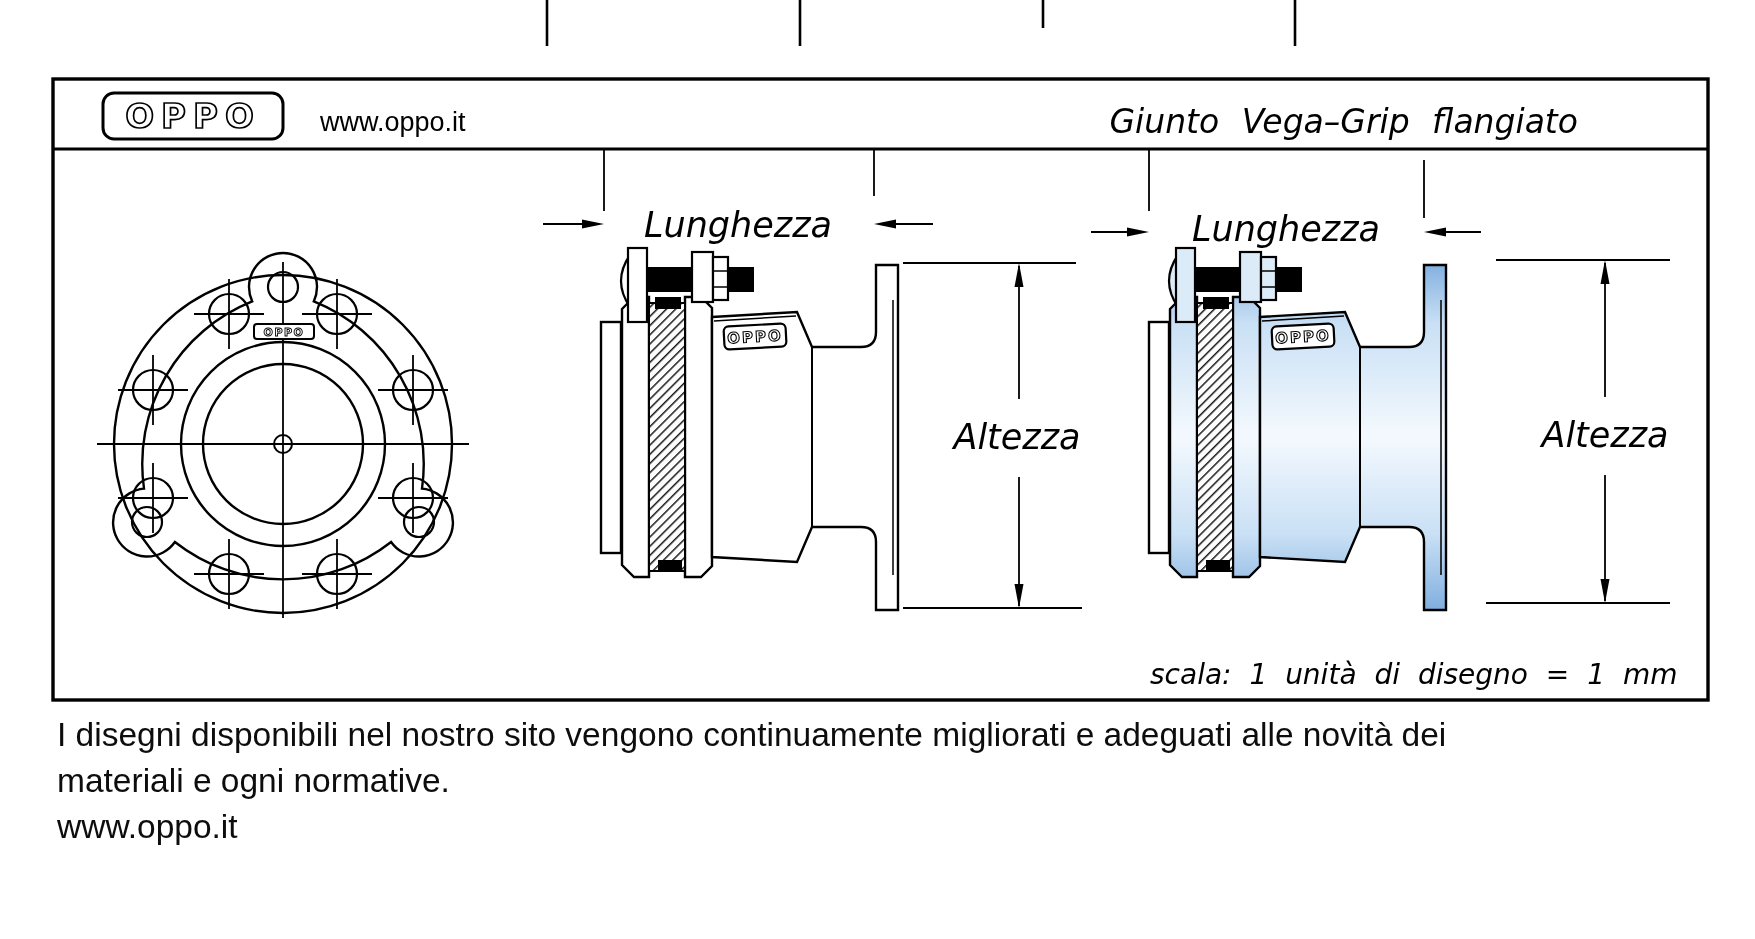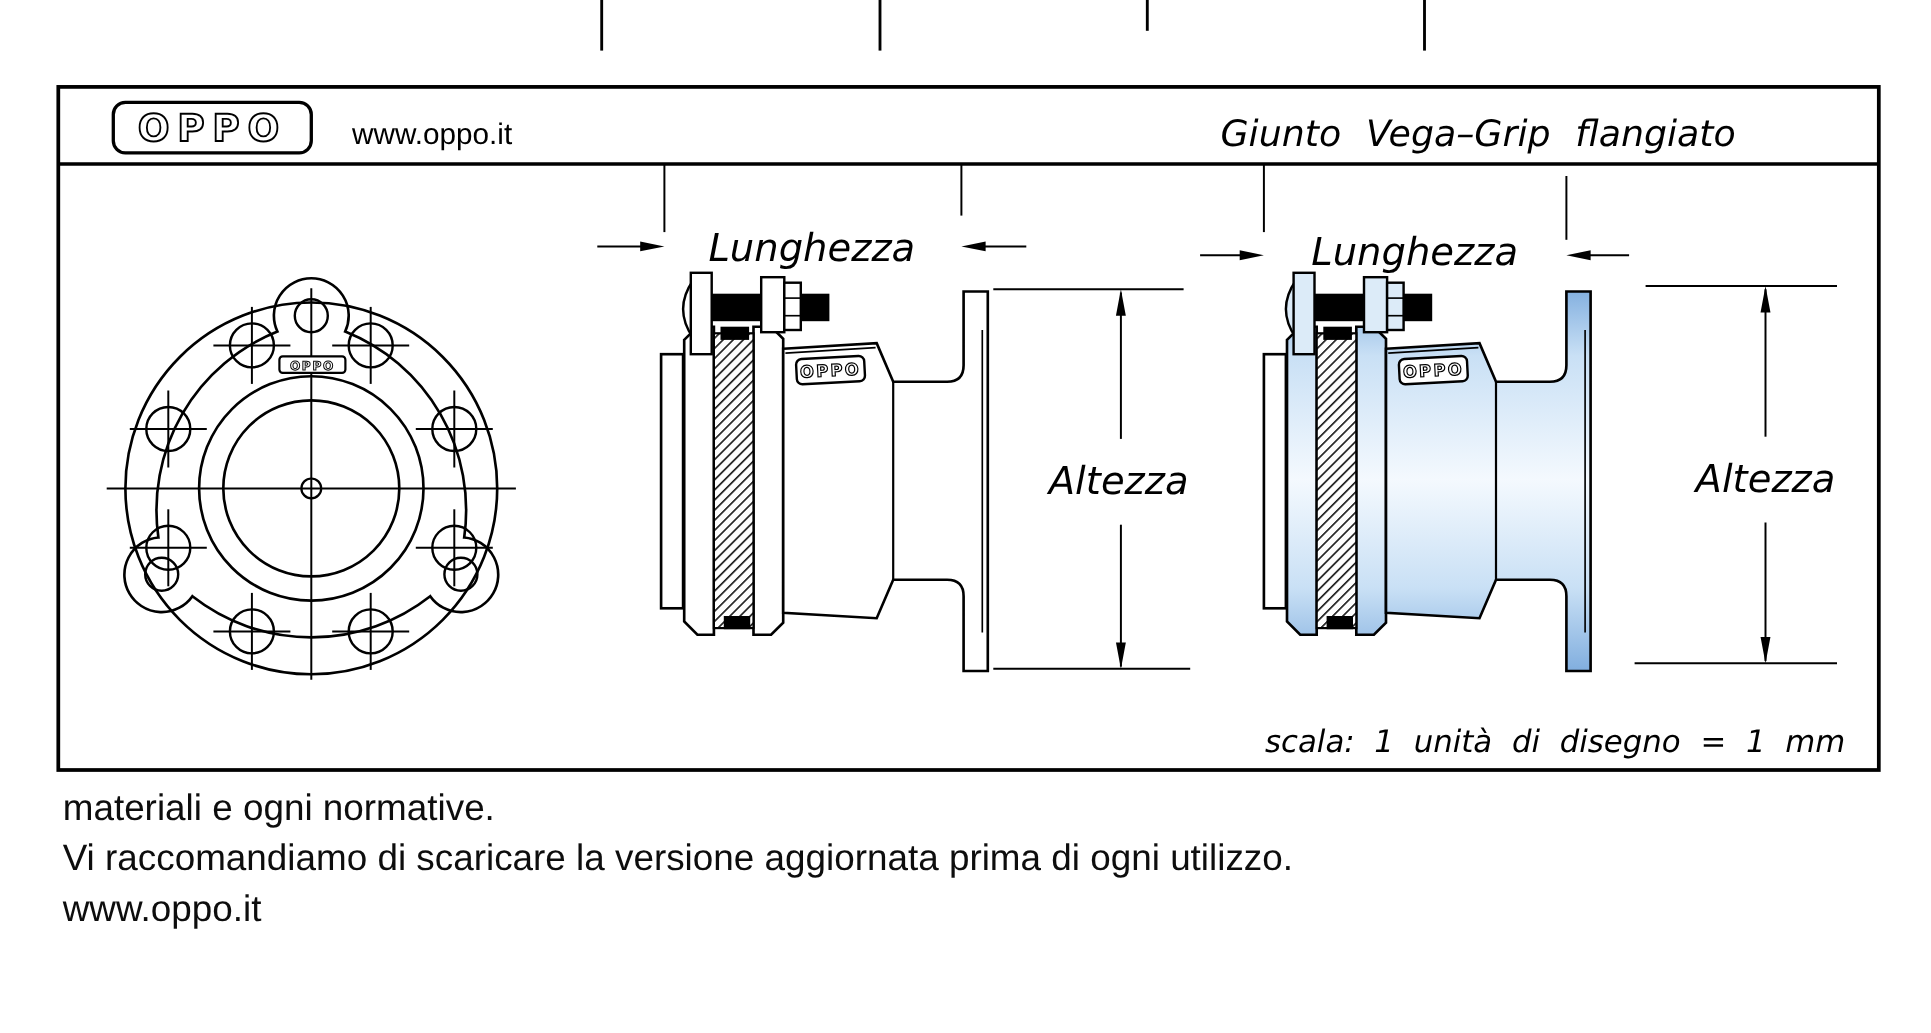--- a/index.html
+++ b/index.html
@@ -211,19 +211,19 @@
     <line class="dim" x1="1605" y1="475" x2="1605" y2="601"></line>
     <polygon class="arr" points="1605,603 1600.5,579 1609.5,579"></polygon>
     <text class="dimtext" x="1605" y="447" text-anchor="middle">Altezza</text>
   </g>
 
   <text class="scaletext" x="1150" y="684">scala: 1 unità di disegno = 1 mm</text>
 </svg>
 
 
 <div id="footer">
+  <div>I disegni disponibili nel nostro sito vengono continuamente migliorati e adeguati alle novità dei</div>
   <div>materiali e ogni normative.</div>
-  <div>Vi raccomandiamo di scaricare la versione aggiornata prima di ogni utilizzo.</div>
   <div>www.oppo.it</div>
 </div>
 
 
 
 
 </body></html>

